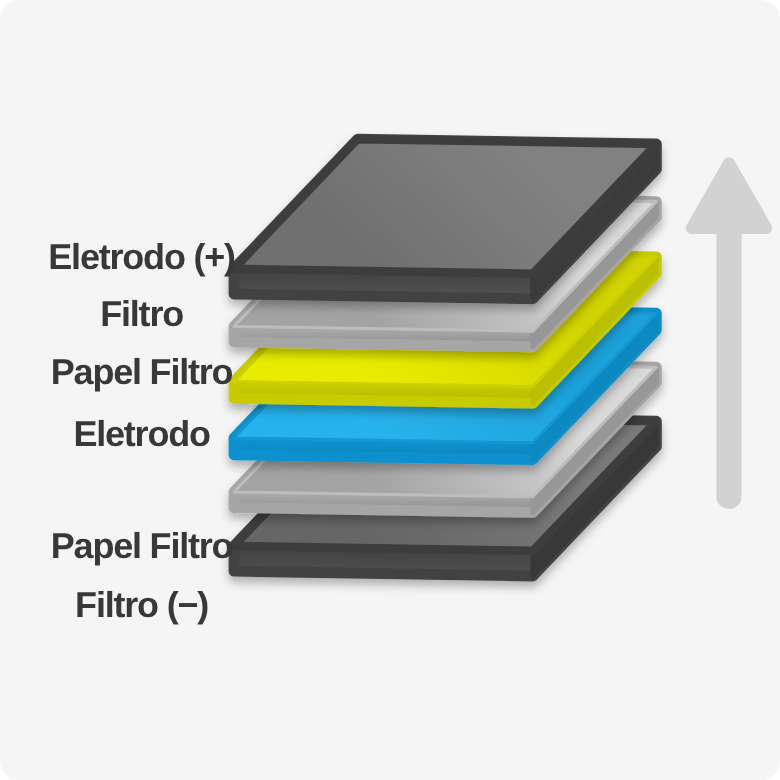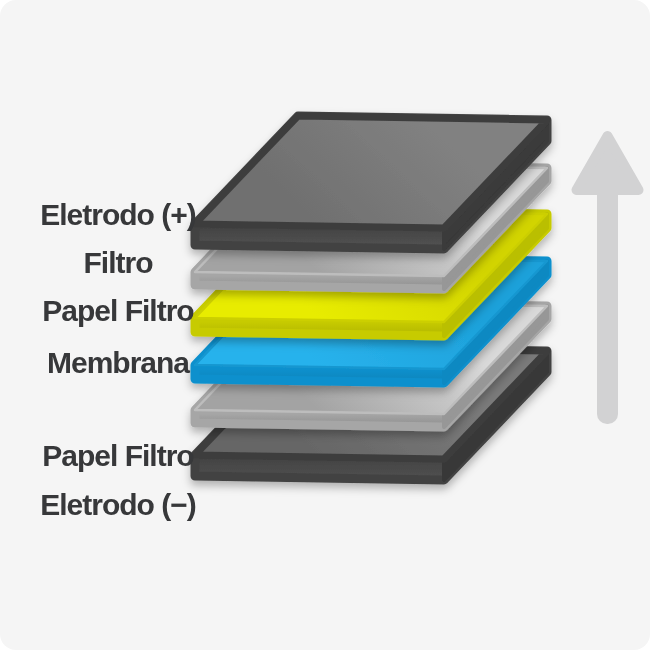--- a/index.html
+++ b/index.html
@@ -116,17 +116,17 @@
       </g>
       <g>
         <rect x="597" y="182" width="21" height="242" rx="10" fill="#d2d2d3"></rect>
         <polygon points="607.5,136 576.5,190 638.5,190" fill="#d2d2d3" stroke="#d2d2d3" stroke-width="10" stroke-linejoin="round"></polygon>
       </g>
     </svg>
   <div id="labels">
       <div class="layer-label" style="top: 197px; color: rgb(55, 56, 58);">Eletrodo (+)</div>
       <div class="layer-label" style="top: 245px; color: rgb(55, 56, 58);">Filtro</div>
       <div class="layer-label" style="top: 293px; color: rgb(55, 56, 58);">Papel Filtro</div>
-      <div class="layer-label" style="top: 345px; color: rgb(55, 56, 58);">Membrana</div>
+      <div class="layer-label" style="top: 345px; color: rgb(55, 56, 58);">Eletrodo</div>
       <div class="layer-label" style="top: 438px; color: rgb(55, 56, 58);">Papel Filtro</div>
-      <div class="layer-label" style="top: 487px; color: rgb(55, 56, 58);">Eletrodo (−)</div>
+      <div class="layer-label" style="top: 487px; color: rgb(55, 56, 58);">Filtro (−)</div>
     </div>
 </div>
 
 </body></html>

